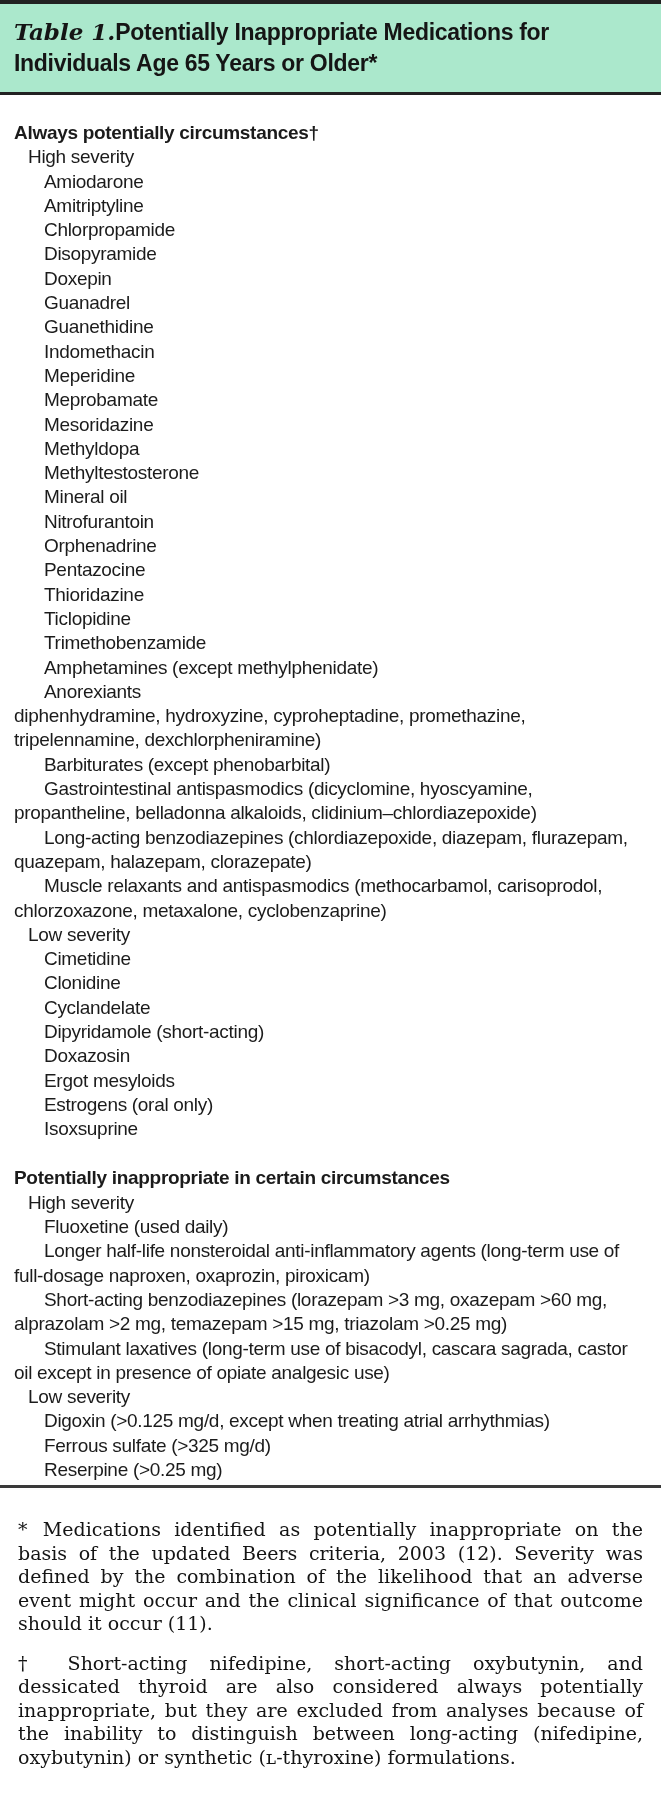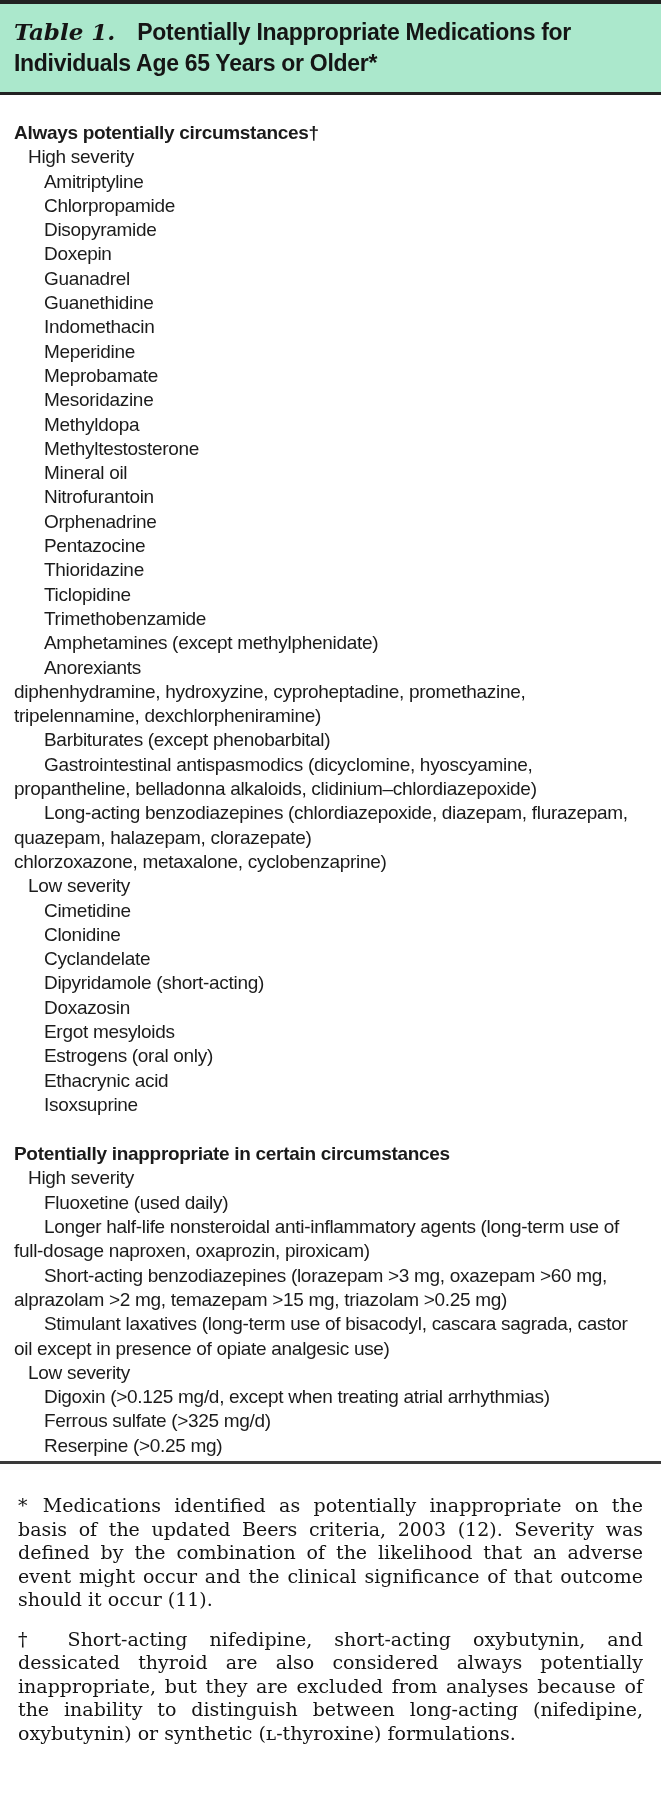--- a/index.html
+++ b/index.html
@@ -24,21 +24,21 @@
     font-weight: bold;
     font-size: 23px;
     line-height: 31px;
     letter-spacing: -0.3px;
     color: #151515;
   }
   .tlabel {
     font-family: "DejaVu Serif", "Liberation Serif", serif;
     font-style: italic;
     font-weight: 600;
-    margin-right: 22px;
+    margin-right: 0;
     letter-spacing: 0;
   }
   
   .tbody {
     padding: 26px 0 0 14px;
     font-family: "Liberation Sans", sans-serif;
     font-size: 19px;
     line-height: 24.3px;
     letter-spacing: -0.3px;
     color: #1b1b1b;
@@ -74,20 +74,21 @@
   <div class="band">
     <div class="band-title">
       <span class="tlabel">Table 1.</span><span>Potentially Inappropriate Medications for Individuals Age 65 Years or Older*</span>
     </div>
   </div>
 
   <div class="tbody">
       <div class="section">
         <div class="line lv0">Always potentially circumstances†</div>
         <div class="line lv1">High severity</div>
+        <div class="line lv2">Amiodarone</div>
         <div class="line lv2">Amitriptyline</div>
         <div class="line lv2">Chlorpropamide</div>
         <div class="line lv2">Disopyramide</div>
         <div class="line lv2">Doxepin</div>
         <div class="line lv2">Guanadrel</div>
         <div class="line lv2">Guanethidine</div>
         <div class="line lv2">Indomethacin</div>
         <div class="line lv2">Meperidine</div>
         <div class="line lv2">Meprobamate</div>
         <div class="line lv2">Mesoridazine</div>
@@ -102,30 +103,30 @@
         <div class="line lv2">Trimethobenzamide</div>
         <div class="line lv2">Amphetamines (except methylphenidate)</div>
         <div class="line lv2">Anorexiants</div>
         <div class="line lv3">diphenhydramine, hydroxyzine, cyproheptadine, promethazine,</div>
         <div class="line lv3">tripelennamine, dexchlorpheniramine)</div>
         <div class="line lv2">Barbiturates (except phenobarbital)</div>
         <div class="line lv2">Gastrointestinal antispasmodics (dicyclomine, hyoscyamine,</div>
         <div class="line lv3">propantheline, belladonna alkaloids, clidinium–chlordiazepoxide)</div>
         <div class="line lv2">Long-acting benzodiazepines (chlordiazepoxide, diazepam, flurazepam,</div>
         <div class="line lv3">quazepam, halazepam, clorazepate)</div>
+        <div class="line lv2">Muscle relaxants and antispasmodics (methocarbamol, carisoprodol,</div>
         <div class="line lv3">chlorzoxazone, metaxalone, cyclobenzaprine)</div>
         <div class="line lv1">Low severity</div>
         <div class="line lv2">Cimetidine</div>
         <div class="line lv2">Clonidine</div>
         <div class="line lv2">Cyclandelate</div>
         <div class="line lv2">Dipyridamole (short-acting)</div>
         <div class="line lv2">Doxazosin</div>
         <div class="line lv2">Ergot mesyloids</div>
         <div class="line lv2">Estrogens (oral only)</div>
-        <div class="line lv2">Ethacrynic acid</div>
         <div class="line lv2">Isoxsuprine</div>
       </div>
       <div class="section">
         <div class="line lv0">Potentially inappropriate in certain circumstances</div>
         <div class="line lv1">High severity</div>
         <div class="line lv2">Fluoxetine (used daily)</div>
         <div class="line lv2">Longer half-life nonsteroidal anti-inflammatory agents (long-term use of</div>
         <div class="line lv3">full-dosage naproxen, oxaprozin, piroxicam)</div>
         <div class="line lv2">Short-acting benzodiazepines (lorazepam &gt;3 mg, oxazepam &gt;60 mg,</div>
         <div class="line lv3">alprazolam &gt;2 mg, temazepam &gt;15 mg, triazolam &gt;0.25 mg)</div>

